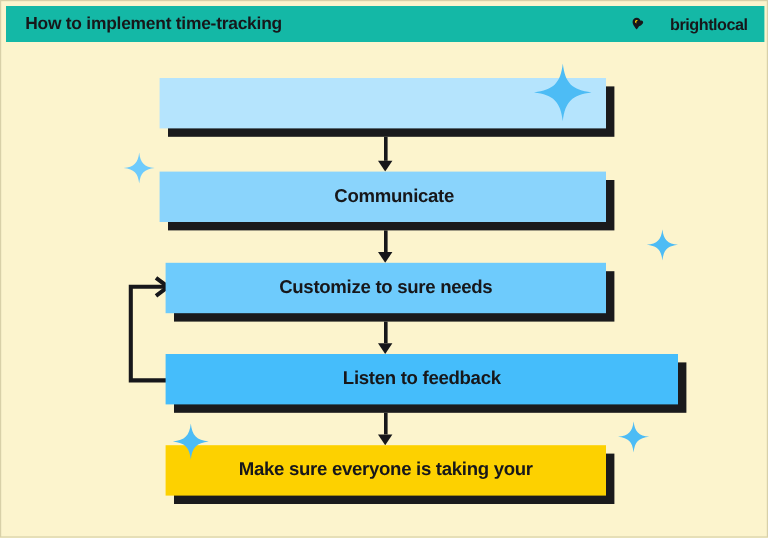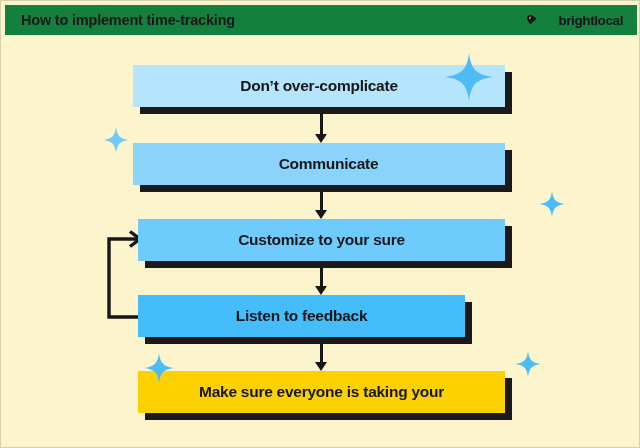--- a/index.html
+++ b/index.html
@@ -23,21 +23,21 @@
     overflow: hidden;
   }
 
   
   #header-bar {
     position: absolute;
     left: 4px;
     top: 4px;
     width: 632px;
     height: 30px;
-    background: #15803d;
+    background: #14b8a6;
     box-sizing: border-box;
     display: flex;
     align-items: center;
     justify-content: space-between;
     padding: 0 14px 0 16px;
   }
   #header-title {
     font-size: 14.5px;
     font-weight: bold;
     color: #17171a;
@@ -95,21 +95,21 @@
     font-size: 15.5px;
     font-weight: bold;
     color: #17171a;
     letter-spacing: -0.25px;
     white-space: nowrap;
   }
 
   #box-1 { left: 132px; top: 64px;  width: 372px; }
   #box-2 { left: 132px; top: 142px; width: 372px; padding-left: 19px; }
   #box-3 { left: 137px; top: 218px; width: 367px; }
-  #box-4 { left: 137px; top: 294px; width: 327px; }
+  #box-4 { left: 137px; top: 294px; width: 427px; }
   #box-5 { left: 137px; top: 370px; width: 367px; }
 
   
   .connector {
     position: absolute;
     z-index: 2;
   }
   .conn-line {
     position: absolute;
     left: 0;
@@ -166,33 +166,32 @@
         <circle cx="8.4" cy="7.6" r="2.5" fill="#fdd100"></circle>
         <path d="M15.6 5.5c-1.1 0-2 .6-2.5 1.5-.5-.9-1.4-1.5-2.5-1.5-1.6 0-2.8 1.3-2.8 2.9 0 3 5.3 6.1 5.3 6.1s5.3-3.1 5.3-6.1c0-1.6-1.2-2.9-2.8-2.9z" fill="#17171a"></path>
       </svg>
       <span id="brand-text">brightlocal</span>
     </div>
   </div>
 
   <div class="flow-box" id="box-1">
     <div class="shadow"></div>
     <div class="face" style="background:#b5e4fd"></div>
-    <span class="flow-label">Don’t over-complicate</span>
   </div>
 
   <div class="flow-box" id="box-2">
     <div class="shadow"></div>
     <div class="face" style="background:#8ad4fc"></div>
     <span class="flow-label">Communicate</span>
   </div>
 
   <div class="flow-box" id="box-3">
     <div class="shadow"></div>
     <div class="face" style="background:#6ecbfc"></div>
-    <span class="flow-label">Customize to your sure</span>
+    <span class="flow-label">Customize to sure needs</span>
   </div>
 
   <div class="flow-box" id="box-4">
     <div class="shadow"></div>
     <div class="face" style="background:#45bdfb"></div>
     <span class="flow-label">Listen to feedback</span>
   </div>
 
   <div class="flow-box" id="box-5">
     <div class="shadow"></div>

